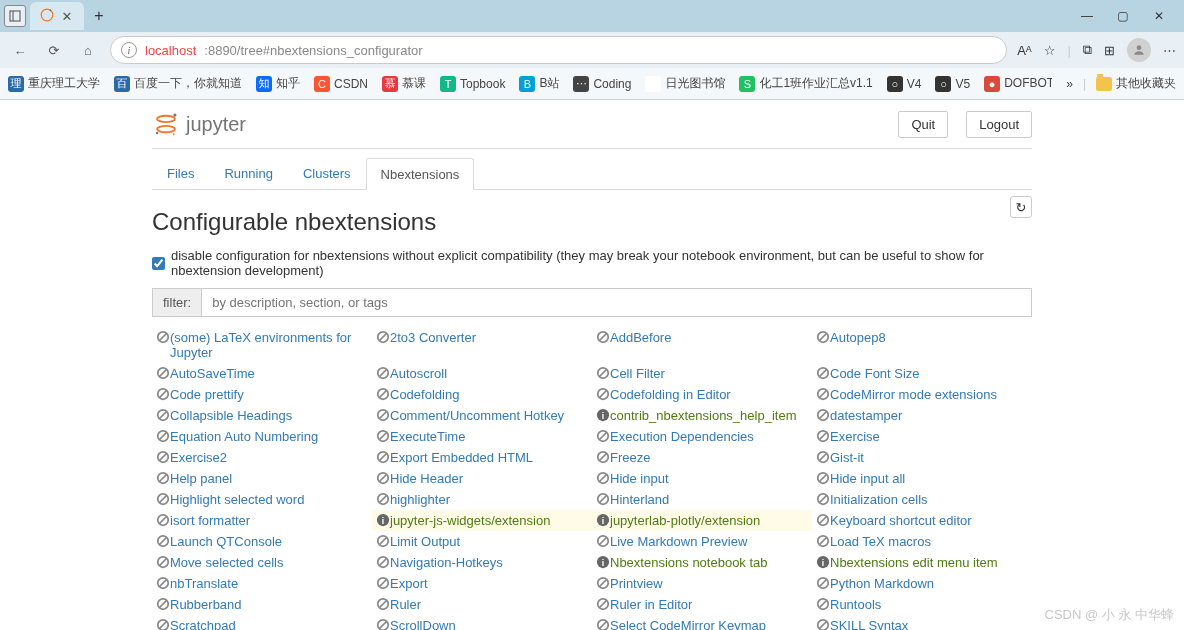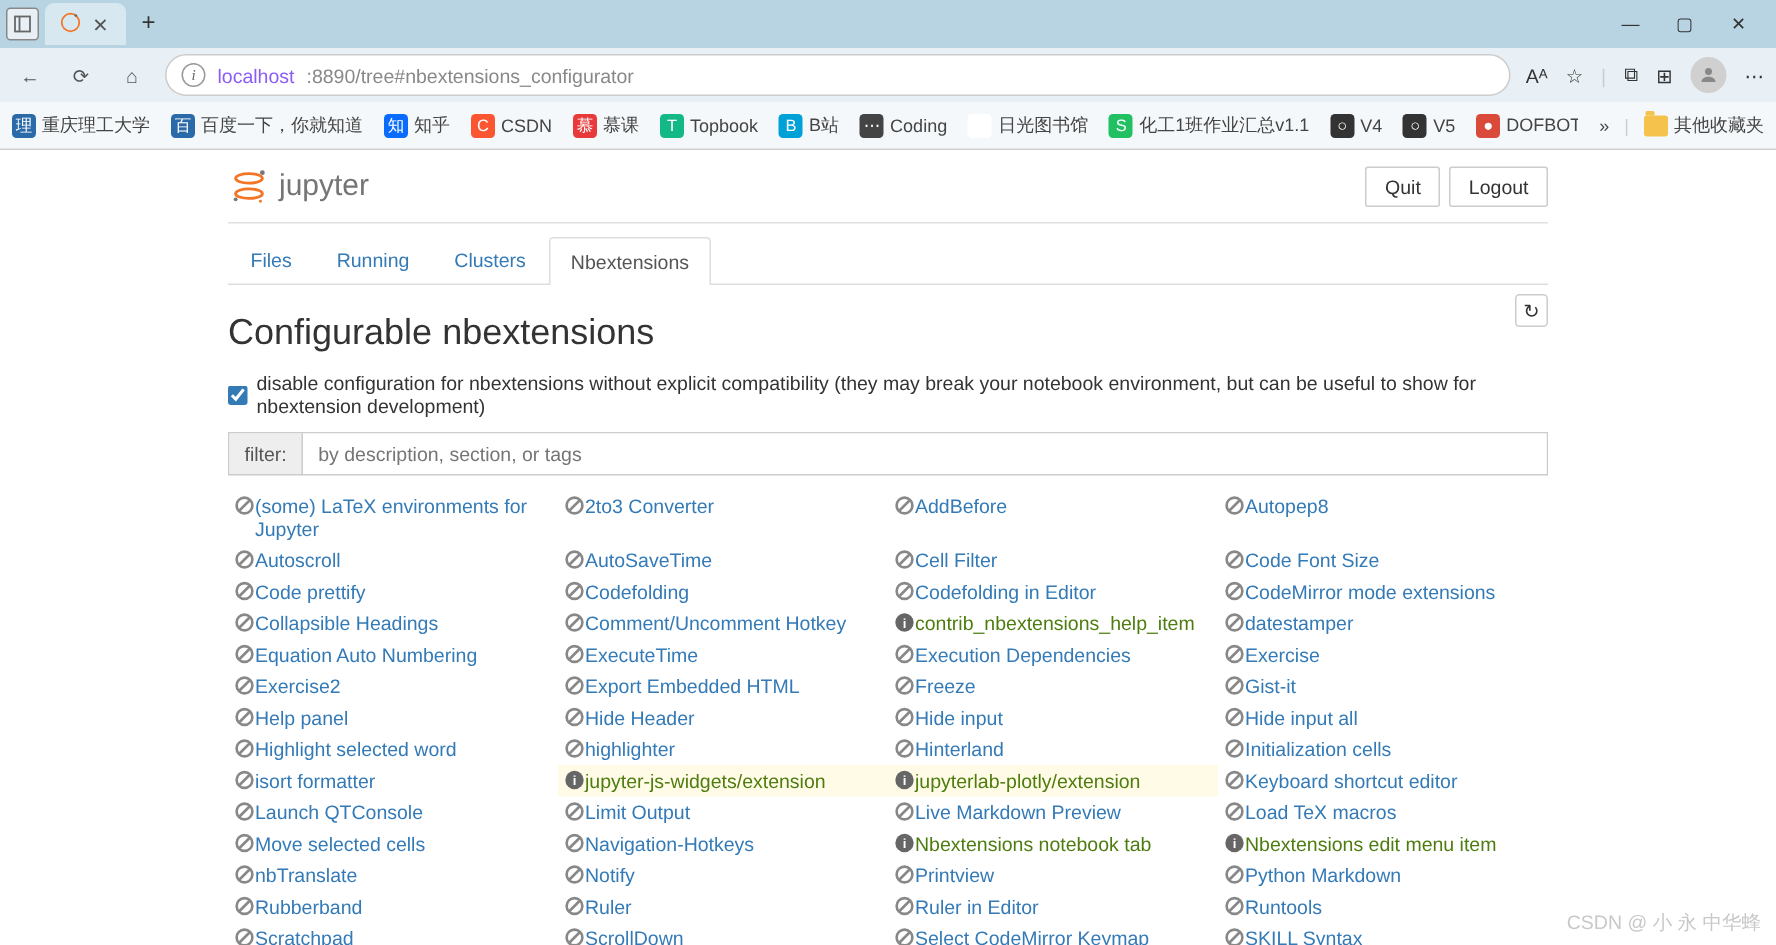--- a/index.html
+++ b/index.html
@@ -13,41 +13,41 @@
 .tab .jup-icon svg { width: 14px; height: 14px; }
 .tab-close { width: 14px; height: 14px; display:flex;align-items:center;justify-content:center; color:#555; font-size:13px; }
 .new-tab { width: 22px; height: 22px; display:flex;align-items:center;justify-content:center; color:#333; font-size:16px; }
 .win-controls { margin-left: auto; display: flex; gap: 18px; padding: 0 12px; color:#333; }
 .win-btn { width: 18px; height: 18px; display:flex;align-items:center;justify-content:center; font-size:12px; }
 
 .nav-bar { display: flex; align-items: center; height: 36px; padding: 0 8px; gap: 10px; background:#e8f0f5; }
 .nav-icon { width: 24px; height: 24px; display:flex;align-items:center;justify-content:center; color:#555; }
 .addr-bar { flex: 1; display: flex; align-items: center; height: 28px; background: #fff; border-radius: 14px; padding: 0 10px; gap: 8px; font-size: 13px; color:#444; border:1px solid #ccc; }
 .addr-info { width:16px; height:16px; border:1px solid #999; border-radius:50%; display:flex;align-items:center;justify-content:center; font-size:10px; color:#666; font-style:italic; font-family:serif; }
-.addr-host { color: #8b5cf6; }
+.addr-host { color: #ef4444; }
 .addr-path { color: #888; }
 .nav-right { display:flex; gap:12px; align-items:center; }
 .avatar { width:24px; height:24px; border-radius:50%; background:#d0d0d0; display:flex;align-items:center;justify-content:center; }
 .avatar svg { width:14px;height:14px; fill:#888; }
 
 .bm-bar { display:flex; align-items:center; height:32px; padding:0 8px; gap:14px; background:#f5f8fa; border-bottom:1px solid #d0d0d0; font-size:12px; color:#444; overflow:hidden; white-space:nowrap; }
 .bm { display:flex; align-items:center; gap:4px; cursor:pointer; }
 .bm-icon { width:16px; height:16px; display:flex; align-items:center; justify-content:center; font-size:11px; border-radius:3px; color:#fff; flex-shrink:0; }
 .bm-right { margin-left:auto; display:flex; gap:10px; align-items:center; }
 .folder-icon { width:16px; height:14px; background:#f5c24c; border-radius:2px; position:relative; }
 .folder-icon::before { content:''; position:absolute; top:-3px; left:1px; width:6px; height:3px; background:#f5c24c; border-radius:1px 1px 0 0; }
 
 
 .page { max-width: 880px; margin: 0 auto; padding: 0 0 40px; }
 .jup-header { display:flex; align-items:center; padding:10px 0; border-bottom:1px solid #e0e0e0; margin: 0 -152px; padding-left:152px; padding-right:152px; }
 @media (max-width:1184px){ .jup-header{ margin:0; padding-left:0; padding-right:0;} }
 .jup-header .logo { display:flex; align-items:center; gap:6px; }
 .jup-header .logo svg { width:28px; height:28px; }
 .jup-header .logo-text { font-size:20px; color:#757575; font-weight:400; }
-.jup-header .btns { margin-left:auto; display:flex; gap:6px; }
+.jup-header .btns { margin-left:auto; display:flex; gap:18px; }
 .jup-btn { border:1px solid #ccc; background:#fff; padding:5px 12px; font-size:13px; color:#333; border-radius:2px; cursor:pointer; }
 
 .tabs-row { display:flex; border-bottom:1px solid #ddd; margin-top:8px; }
 .jtab { padding:8px 14px; color:#337ab7; font-size:13px; cursor:pointer; border:1px solid transparent; border-bottom:none; }
 .jtab.active { color:#555; border-color:#ddd; background:#fff; border-radius:3px 3px 0 0; position:relative; top:1px; }
 
 .tab-panel { padding-top:8px; position:relative; }
 .refresh-btn { position:absolute; right:0; top:6px; width:22px; height:22px; border:1px solid #ccc; border-radius:3px; display:flex; align-items:center; justify-content:center; background:#fff; }
 .page-title { font-size:24px; font-weight:400; color:#333; margin:10px 0 12px; }
 .compat-row { display:flex; align-items:center; gap:6px; margin-bottom:10px; font-size:13px; color:#333; }
@@ -251,28 +251,28 @@
               <circle cx="8" cy="8" r="6"></circle>
               <line x1="4" y1="12" x2="12" y2="4"></line>
             </svg></span>
           <span class="ext-label">Autopep8</span>
         </div>
         <div class="ext-item">
           <span class="ext-icon ok"><svg viewBox="0 0 16 16">
               <circle cx="8" cy="8" r="6"></circle>
               <line x1="4" y1="12" x2="12" y2="4"></line>
             </svg></span>
+          <span class="ext-label">AutoSaveTime</span>
+        </div>
+        <div class="ext-item">
+          <span class="ext-icon ok"><svg viewBox="0 0 16 16">
+              <circle cx="8" cy="8" r="6"></circle>
+              <line x1="4" y1="12" x2="12" y2="4"></line>
+            </svg></span>
           <span class="ext-label">Autoscroll</span>
-        </div>
-        <div class="ext-item">
-          <span class="ext-icon ok"><svg viewBox="0 0 16 16">
-              <circle cx="8" cy="8" r="6"></circle>
-              <line x1="4" y1="12" x2="12" y2="4"></line>
-            </svg></span>
-          <span class="ext-label">AutoSaveTime</span>
         </div>
         <div class="ext-item">
           <span class="ext-icon ok"><svg viewBox="0 0 16 16">
               <circle cx="8" cy="8" r="6"></circle>
               <line x1="4" y1="12" x2="12" y2="4"></line>
             </svg></span>
           <span class="ext-label">Cell Filter</span>
         </div>
         <div class="ext-item">
           <span class="ext-icon ok"><svg viewBox="0 0 16 16">
@@ -538,21 +538,21 @@
               <circle cx="8" cy="8" r="6"></circle>
               <line x1="4" y1="12" x2="12" y2="4"></line>
             </svg></span>
           <span class="ext-label">nbTranslate</span>
         </div>
         <div class="ext-item">
           <span class="ext-icon ok"><svg viewBox="0 0 16 16">
               <circle cx="8" cy="8" r="6"></circle>
               <line x1="4" y1="12" x2="12" y2="4"></line>
             </svg></span>
-          <span class="ext-label">Notify</span>
+          <span class="ext-label">Export</span>
         </div>
         <div class="ext-item">
           <span class="ext-icon ok"><svg viewBox="0 0 16 16">
               <circle cx="8" cy="8" r="6"></circle>
               <line x1="4" y1="12" x2="12" y2="4"></line>
             </svg></span>
           <span class="ext-label">Printview</span>
         </div>
         <div class="ext-item">
           <span class="ext-icon ok"><svg viewBox="0 0 16 16">

